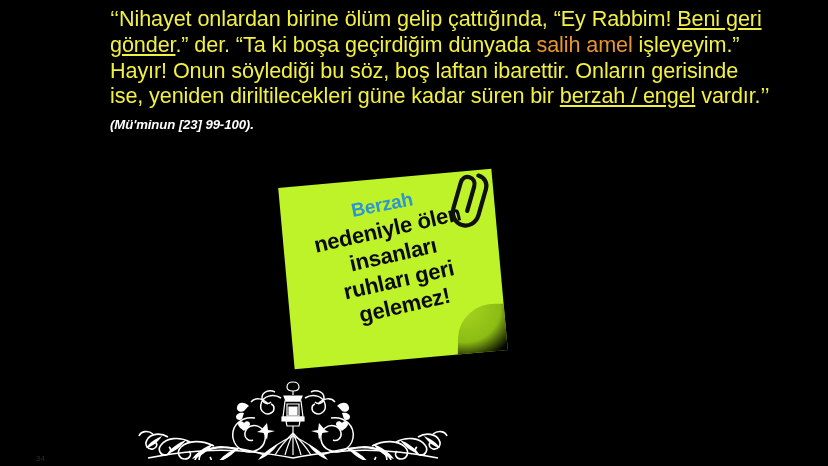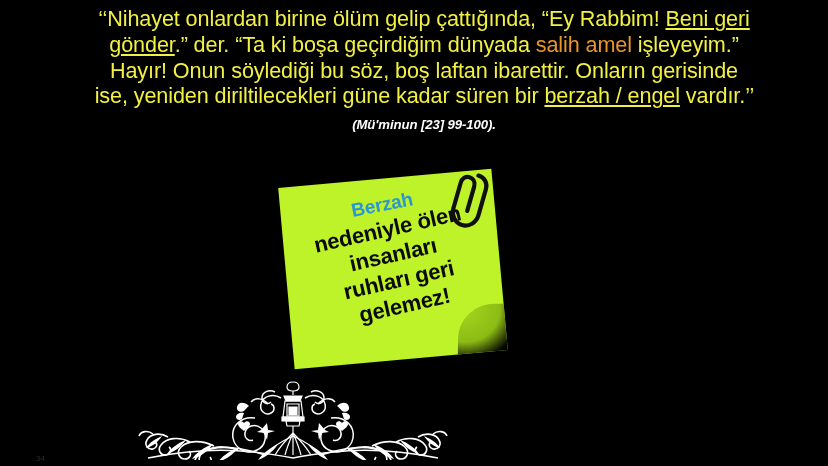--- a/index.html
+++ b/index.html
@@ -18,29 +18,29 @@
     position: relative;
     width: 828px;
     height: 466px;
     background: #000000;
     overflow: hidden;
   }
 
   
   #verse-block {
     position: absolute;
-    left: 94px;
+    left: 110px;
     top: 6px;
     width: 660px;
     color: #f2f043;
     font-size: 21.6px;
     line-height: 25.8px;
     font-weight: 400;
     letter-spacing: -0.1px;
-    text-align: center;
+    text-align: left;
     -webkit-font-smoothing: antialiased;
   }
   #verse-block .u {
     text-decoration: underline;
     text-underline-offset: 2px;
   }
   #verse-block .orange {
     color: #e8952b;
   }
   #verse-block .citation {

